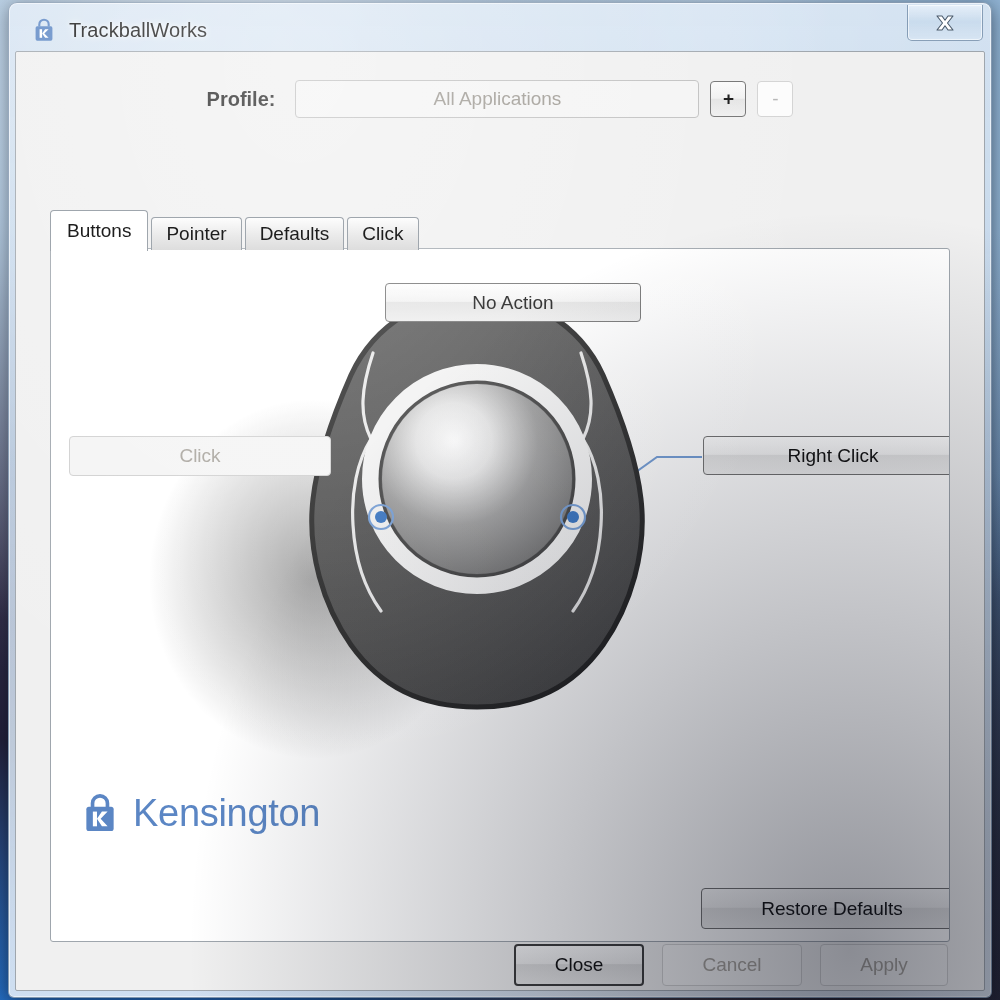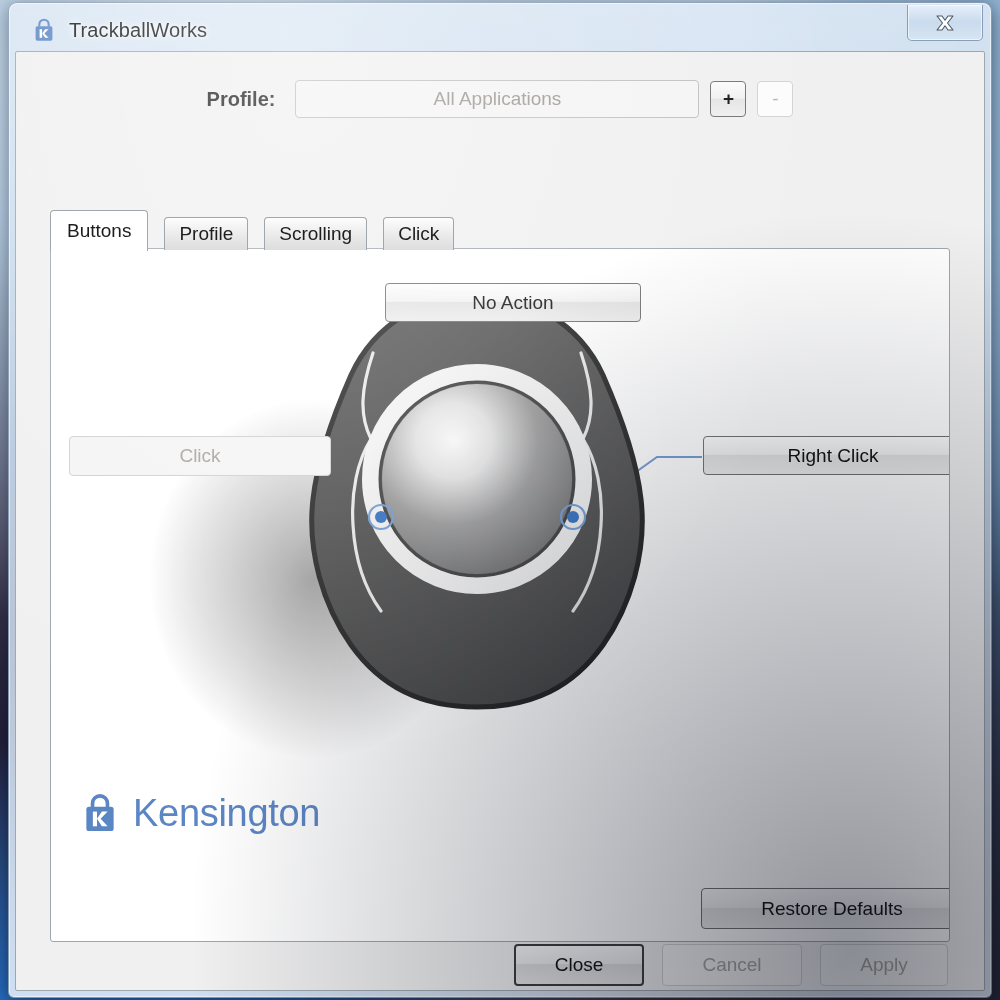--- a/index.html
+++ b/index.html
@@ -139,21 +139,21 @@
     position: absolute;
     left: 34px; top: 158px;
     display: flex;
     align-items: flex-end;
     height: 40px;
     z-index: 3;
   }
   .tab {
     height: 33px;
     padding: 0 14px;
-    margin-right: 16px;
+    margin-right: 3px;
     display: flex; align-items: center;
     font-size: 19px;
     color: #1d1d1d;
     border: 1px solid #9fa6ad;
     border-bottom: none;
     border-radius: 4px 4px 0 0;
     background: linear-gradient(180deg,#fdfdfd 0%,#eaeaea 55%,#dddddd 100%);
     cursor: pointer;
   }
   .tab.active {
@@ -261,22 +261,22 @@
 
       <div id="profile-row">
         <div id="profile-label">Profile:</div>
         <div id="profile-field" title="All Applications">All Applications</div>
         <div id="profile-add" class="pm-btn">+</div>
         <div id="profile-remove" class="pm-btn">-</div>
       </div>
 
       <div id="tabstrip">
         <div class="tab active">Buttons</div>
-        <div class="tab">Profile</div>
-        <div class="tab">Scrolling</div>
+        <div class="tab">Pointer</div>
+        <div class="tab">Defaults</div>
         <div class="tab">Click</div>
       </div>
 
       <div id="tabpanel">
 
         <div id="device-layer">
           <svg id="device-svg" width="916" height="692" viewBox="0 0 916 692">
             <defs>
               <radialGradient id="ballGrad" cx="38%" cy="30%" r="76%">
                 <stop offset="0%" stop-color="#ffffff"></stop>

